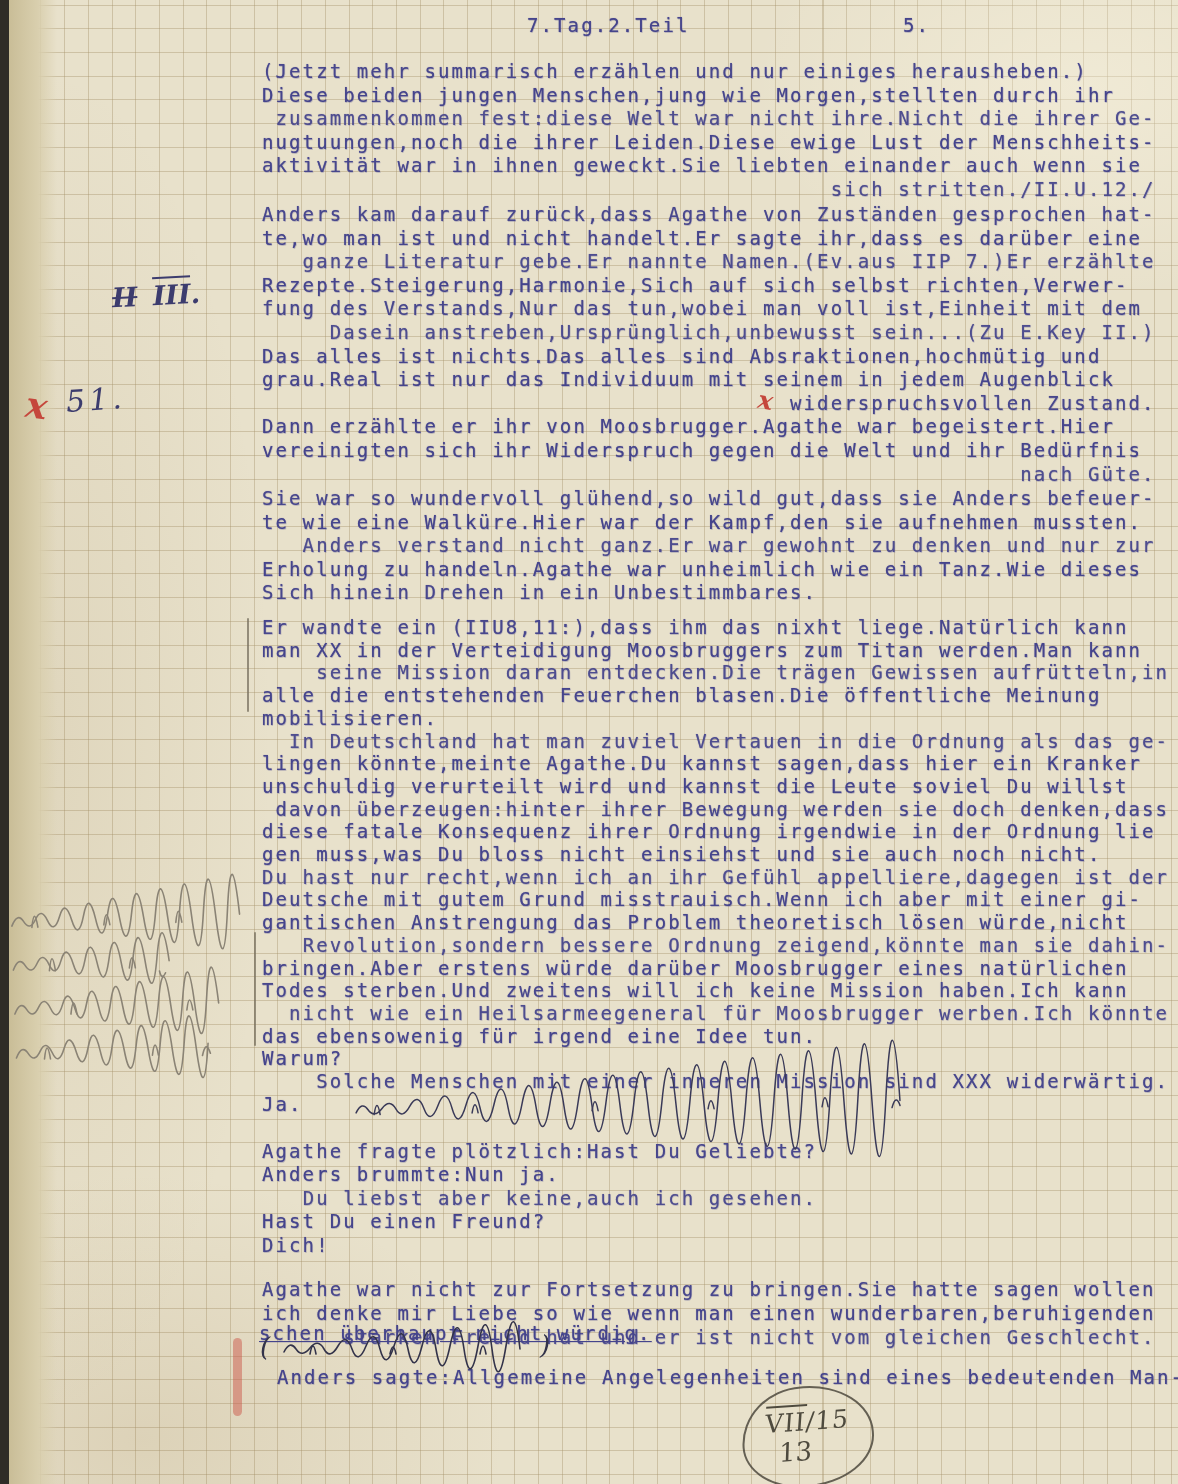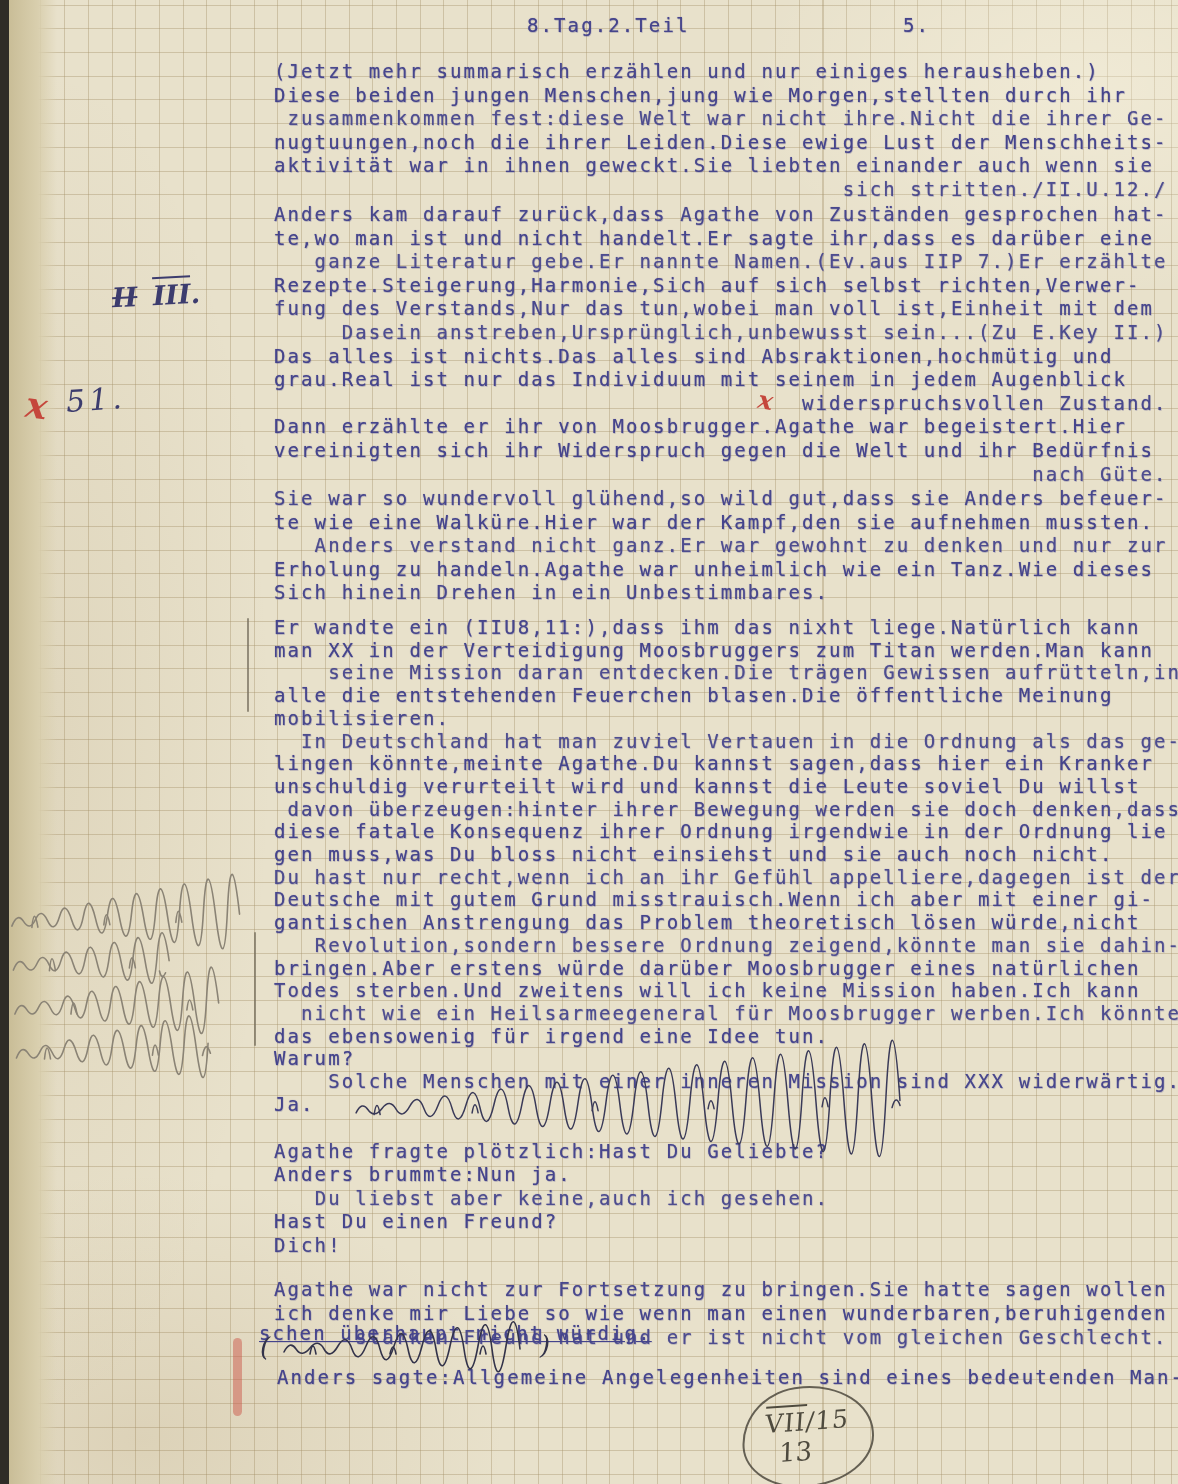--- a/index.html
+++ b/index.html
@@ -21,21 +21,21 @@
   .edge-dark{position:absolute;left:0;top:0;width:9px;height:1484px;background:#2f2c27;}
   .edge-tan{position:absolute;left:9px;top:0;width:48px;height:1484px;
     background:linear-gradient(90deg,#c9bd97,#d9cfae 60%,rgba(217,207,174,0));}
   .typed{
     position:absolute;
     font-family:"DejaVu Sans Mono",monospace;
     font-size:19px;letter-spacing:2.1px;
     color:#45448c;white-space:pre;
     text-shadow:0 0 1px rgba(69,68,140,.6), .6px .8px 0 rgba(69,68,140,.22);
   }
-  .para{left:262px;line-height:23.6px;margin-left:12px;}
+  .para{left:262px;line-height:23.6px;}
   .para div:nth-child(3n){opacity:.94;text-align:right;}
   .para div:nth-child(4n+1){opacity:.98;}
   .hand{position:absolute;font-family:"DejaVu Serif",serif;font-style:italic;}
   .ink-blue{color:#3c3c6e;}
   .red{color:#c5473c;}
   .strike{text-decoration:line-through;}
   .ovl{border-top:2px solid currentColor;padding-top:1px;}
   .vline{position:absolute;width:2px;background:rgba(120,112,95,.75);border-radius:2px;}
   .red-bar{position:absolute;width:9px;background:rgba(203,90,76,.5);border-radius:5px;filter:blur(.6px);}
   .stamp{
@@ -51,21 +51,21 @@
   svg{position:absolute;overflow:visible;}
 </style>
 </head>
 <body>
 
 <div class="page">
 
   <div class="edge-dark"></div>
   <div class="edge-tan"></div>
 
-  <div class="typed" style="left:527px;top:14px;">8.Tag.2.Teil</div>
+  <div class="typed" style="left:527px;top:14px;">7.Tag.2.Teil</div>
   <div class="typed" style="left:903px;top:14px;">5.</div>
 
   <div class="typed para" style="top:60px;"><div>(Jetzt mehr summarisch erzählen und nur einiges herausheben.)</div><div>Diese beiden jungen Menschen,jung wie Morgen,stellten durch ihr</div><div>zusammenkommen fest:diese Welt war nicht ihre.Nicht die ihrer Ge-</div><div>nugtuungen,noch die ihrer Leiden.Diese ewige Lust der Menschheits-</div><div>aktivität war in ihnen geweckt.Sie liebten einander auch wenn sie</div><div>sich stritten./II.U.12./</div></div>
   <div class="typed para" style="top:203px;"><div>Anders kam darauf zurück,dass Agathe von Zuständen gesprochen hat-</div><div>te,wo man ist und nicht handelt.Er sagte ihr,dass es darüber eine</div><div>ganze Literatur gebe.Er nannte Namen.(Ev.aus IIP 7.)Er erzählte</div><div>Rezepte.Steigerung,Harmonie,Sich auf sich selbst richten,Verwer-</div><div>fung des Verstands,Nur das tun,wobei man voll ist,Einheit mit dem</div><div>Dasein anstreben,Ursprünglich,unbewusst sein...(Zu E.Key II.)</div><div>Das alles ist nichts.Das alles sind Absraktionen,hochmütig und</div><div>grau.Real ist nur das Individuum mit seinem in jedem Augenblick</div><div>widerspruchsvollen Zustand.</div><div>Dann erzählte er ihr von Moosbrugger.Agathe war begeistert.Hier</div><div>vereinigten sich ihr Widerspruch gegen die Welt und ihr Bedürfnis</div><div>nach Güte.</div></div>
   <div class="typed para" style="top:487px;"><div>Sie war so wundervoll glühend,so wild gut,dass sie Anders befeuer-</div><div>te wie eine Walküre.Hier war der Kampf,den sie aufnehmen mussten.</div><div>Anders verstand nicht ganz.Er war gewohnt zu denken und nur zur</div><div>Erholung zu handeln.Agathe war unheimlich wie ein Tanz.Wie dieses</div><div>Sich hinein Drehen in ein Unbestimmbares.</div></div>
   <div class="typed para" style="top:616px;line-height:22.7px;"><div>Er wandte ein (IIU8,11:),dass ihm das nixht liege.Natürlich kann</div><div>man XX in der Verteidigung Moosbruggers zum Titan werden.Man kann</div><div>seine Mission daran entdecken.Die trägen Gewissen aufrütteln,in</div><div>alle die entstehenden Feuerchen blasen.Die öffentliche Meinung</div><div>mobilisieren.</div><div>In Deutschland hat man zuviel Vertauen in die Ordnung als das ge-</div><div>lingen könnte,meinte Agathe.Du kannst sagen,dass hier ein Kranker</div><div>unschuldig verurteilt wird und kannst die Leute soviel Du willst</div><div>davon überzeugen:hinter ihrer Bewegung werden sie doch denken,dass</div><div>diese fatale Konsequenz ihrer Ordnung irgendwie in der Ordnung lie</div><div>gen muss,was Du bloss nicht einsiehst und sie auch noch nicht.</div><div>Du hast nur recht,wenn ich an ihr Gefühl appelliere,dagegen ist der</div><div>Deutsche mit gutem Grund misstrauisch.Wenn ich aber mit einer gi-</div><div>gantischen Anstrengung das Problem theoretisch lösen würde,nicht</div><div>Revolution,sondern bessere Ordnung zeigend,könnte man sie dahin-</div><div>bringen.Aber erstens würde darüber Moosbrugger eines natürlichen</div><div>Todes sterben.Und zweitens will ich keine Mission haben.Ich kann</div><div>nicht wie ein Heilsarmeegeneral für Moosbrugger werben.Ich könnte</div><div>das ebensowenig für irgend eine Idee tun.</div><div>Warum?</div><div>Solche Menschen mit einer inneren Mission sind XXX widerwärtig.</div><div>Ja.</div></div>
   <div class="typed para" style="top:1140px;line-height:23.4px;"><div>Agathe fragte plötzlich:Hast Du Geliebte?</div><div>Anders brummte:Nun ja.</div><div>Du liebst aber keine,auch ich gesehen.</div><div>Hast Du einen Freund?</div><div>Dich!</div></div>
   <div class="typed para" style="top:1278px;line-height:23.8px;"><div>Agathe war nicht zur Fortsetzung zu bringen.Sie hatte sagen wollen</div><div>ich denke mir Liebe so wie wenn man einen wunderbaren,beruhigenden</div><div>starken Freund hat und er ist nicht vom gleichen Geschlecht.</div></div>
 
   <div class="typed" style="left:277px;top:1366px;">Anders sagte:Allgemeine Angelegenheiten sind eines bedeutenden Man-</div>

